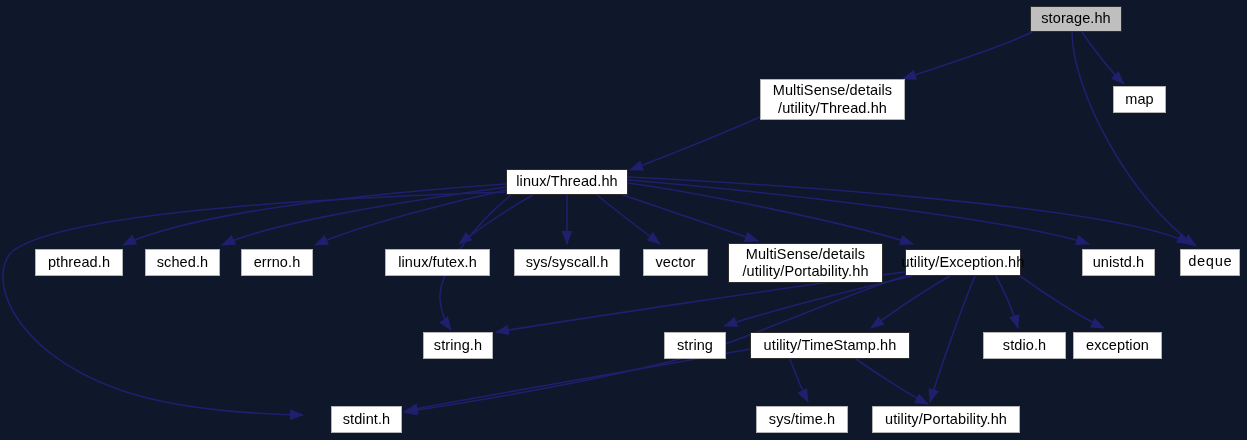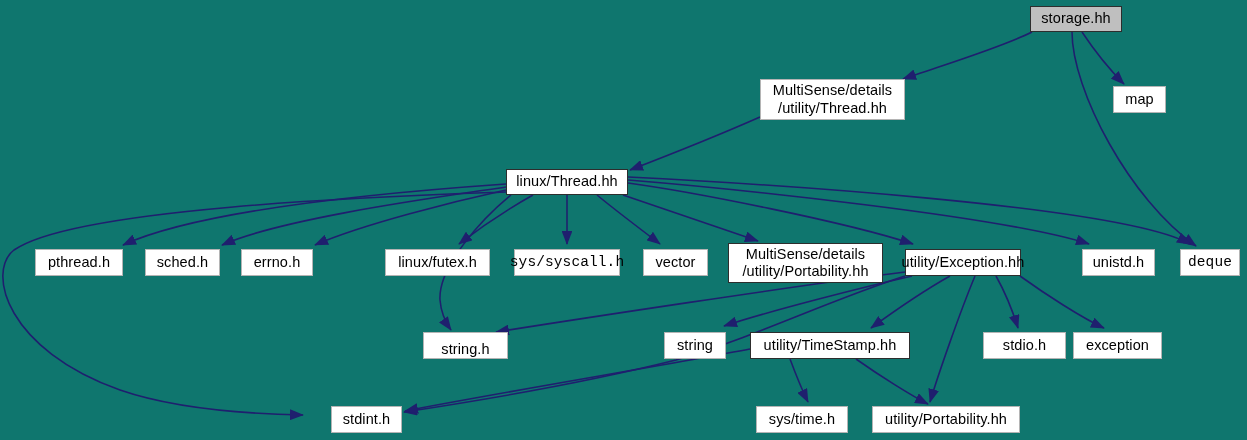--- a/index.html
+++ b/index.html
@@ -8,21 +8,21 @@
     padding: 0;
     background: #ffffff;
   }
   body {
     font-family: "Liberation Sans", sans-serif;
   }
   #graph-root {
     position: relative;
     width: 1247px;
     height: 440px;
-    background: #0f766e;
+    background: #0f172a;
     overflow: hidden;
   }
   #edge-layer {
     position: absolute;
     left: 0;
     top: 0;
     width: 1247px;
     height: 440px;
   }
   .node {
@@ -113,40 +113,40 @@
       </div>
       <div class="node" style="left: 145px; top: 249px; width: 75px; height: 27px;">
         <span class="ln">sched.h</span>
       </div>
       <div class="node" style="left: 241px; top: 249px; width: 72px; height: 27px;">
         <span class="ln">errno.h</span>
       </div>
       <div class="node" style="left: 385px; top: 249px; width: 105px; height: 27px;">
         <span class="ln">linux/futex.h</span>
       </div>
-      <div class="node" style="left: 514px; top: 249px; width: 106px; height: 27px; font-family: Liberation Mono, monospace;">
+      <div class="node" style="left: 514px; top: 249px; width: 106px; height: 27px;">
         <span class="ln">sys/syscall.h</span>
       </div>
       <div class="node" style="left: 643px; top: 249px; width: 65px; height: 27px;">
         <span class="ln">vector</span>
       </div>
       <div class="node bold" style="left: 728px; top: 243px; width: 155px; height: 40px;">
         <span class="ln">MultiSense/details</span>
         <span class="ln">/utility/Portability.hh</span>
       </div>
       <div class="node bold" style="left: 905px; top: 249px; width: 116px; height: 27px;">
         <span class="ln">utility/Exception.hh</span>
       </div>
       <div class="node" style="left: 1082px; top: 249px; width: 73px; height: 27px;">
         <span class="ln">unistd.h</span>
       </div>
       <div class="node" style="left: 1180px; top: 249px; width: 60px; height: 27px; font-family: Liberation Mono, monospace;">
         <span class="ln">deque</span>
       </div>
-      <div class="node" style="left: 423px; top: 332px; width: 85px; height: 27px; justify-content: flex-end;">
+      <div class="node" style="left: 423px; top: 332px; width: 70px; height: 27px;">
         <span class="ln">string.h</span>
       </div>
       <div class="node" style="left: 664px; top: 332px; width: 62px; height: 27px;">
         <span class="ln">string</span>
       </div>
       <div class="node bold" style="left: 750px; top: 332px; width: 160px; height: 27px;">
         <span class="ln">utility/TimeStamp.hh</span>
       </div>
       <div class="node" style="left: 983px; top: 332px; width: 83px; height: 27px;">
         <span class="ln">stdio.h</span>

